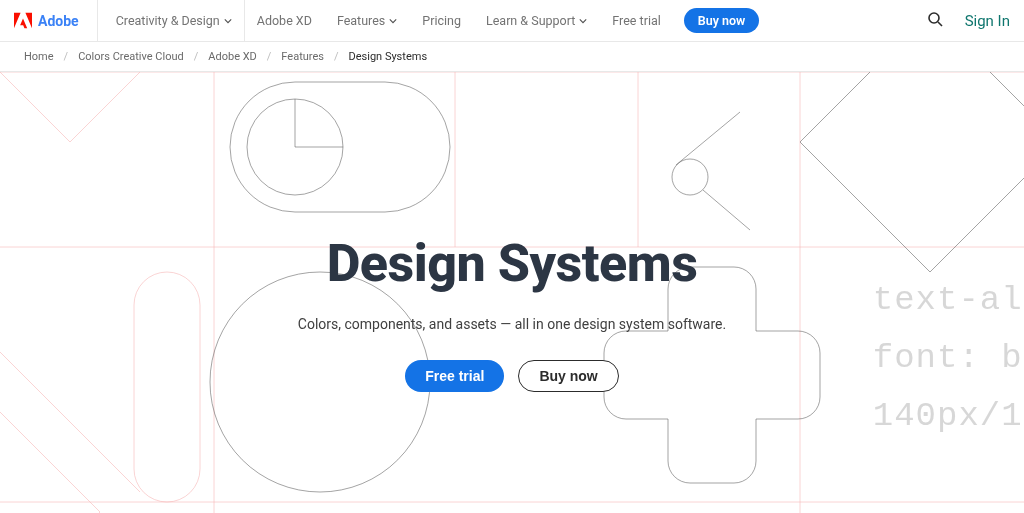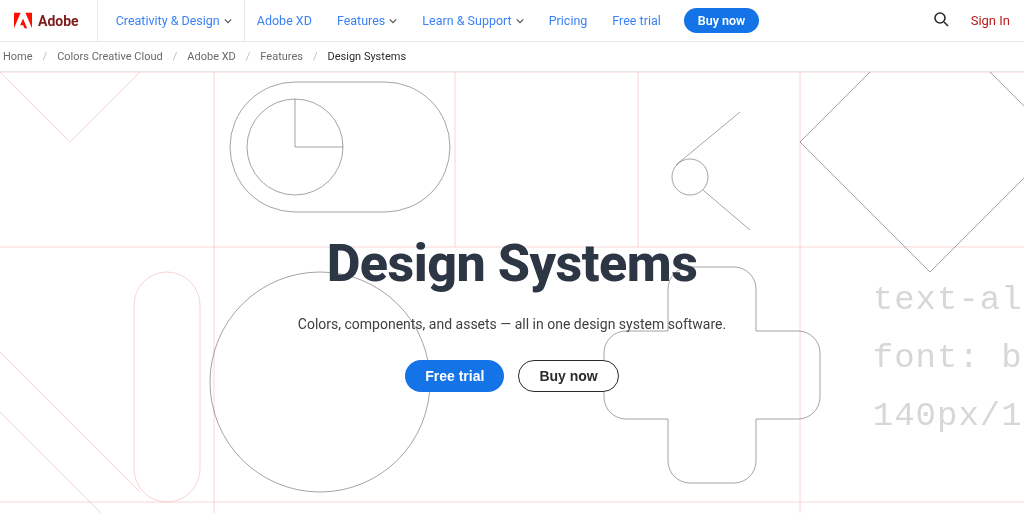--- a/index.html
+++ b/index.html
@@ -2,32 +2,32 @@
 <html><head>
 <meta charset="utf-8">
 <style>
 * { margin: 0; padding: 0; box-sizing: border-box; }
 body { font-family: -apple-system, BlinkMacSystemFont, "Segoe UI", Roboto, Helvetica, Arial, sans-serif; background: #fff; width: 1024px; height: 513px; overflow: hidden; position: relative; }
 
 
 .topnav { display: flex; align-items: center; height: 42px; border-bottom: 1px solid #e8e8e8; padding: 0 14px; position: relative; z-index: 10; background: #fff; }
 .logo { display: flex; align-items: center; gap: 6px; padding-right: 18px; border-right: 1px solid #e8e8e8; height: 100%; cursor: pointer; }
 .logo-mark { width: 18px; height: 17px; }
-.logo-text { color: #7f1d1d; font-weight: 700; font-size: 14px; }
+.logo-text { color: #3b82f6; font-weight: 700; font-size: 14px; }
 .nav-items { display: flex; align-items: center; gap: 0; margin-left: 6px; height: 100%; }
-.nav-item { display: flex; align-items: center; gap: 4px; padding: 0 12px; height: 100%; font-size: 12.5px; color: #3b82f6; cursor: pointer; border-right: 1px solid transparent; }
+.nav-item { display: flex; align-items: center; gap: 4px; padding: 0 12px; height: 100%; font-size: 12.5px; color: #737373; cursor: pointer; border-right: 1px solid transparent; }
 .nav-item.div-after { border-right: 1px solid #e8e8e8; }
 .chev { width: 8px; height: 8px; }
 .buy-pill { background: #1473e6; color: #fff; border-radius: 14px; padding: 5px 14px; font-size: 12.5px; font-weight: 600; margin-left: 10px; cursor: pointer; }
 .nav-right { margin-left: auto; display: flex; align-items: center; gap: 22px; }
 .search-btn { cursor: pointer; }
-.signin { font-size: 13px; color: #b91c1c; cursor: pointer; }
+.signin { font-size: 15px; color: #0f766e; cursor: pointer; }
 
 
-.crumbs { height: 30px; display: flex; align-items: center; gap: 10px; padding: 0 3px; font-size: 11px; color: #6a6a6a; border-bottom: 1px solid #e8e8e8; position: relative; z-index: 10; background: #fff; }
+.crumbs { height: 30px; display: flex; align-items: center; gap: 10px; padding: 0 24px; font-size: 11px; color: #6a6a6a; border-bottom: 1px solid #e8e8e8; position: relative; z-index: 10; background: #fff; }
 .crumbs a { color: #6a6a6a; cursor: pointer; }
 .crumbs a.cur { color: #2c2c2c; }
 .sep { color: #bdbdbd; }
 
 
 .hero { position: relative; height: calc(513px - 42px - 30px); overflow: hidden; }
 .bg { position: absolute; inset: 0; z-index: 1; }
 .content { position: relative; z-index: 5; width: 100%; height: 100%; display: flex; flex-direction: column; align-items: center; justify-content: center; text-align: center; padding-top: 40px; }
 .title { font-size: 52px; font-weight: 800; color: #2c3644; letter-spacing: -0.5px; }
 .subtitle { margin-top: 22px; font-size: 14px; color: #404040; }
@@ -62,27 +62,27 @@
     <div class="nav-item">
       <span>Adobe XD</span>
     </div>
     <div class="nav-item">
       <span>Features</span>
       <svg class="chev" viewBox="0 0 10 10">
           <path d="M1 3l4 4 4-4" stroke="#505050" stroke-width="1.4" fill="none"></path>
         </svg>
     </div>
     <div class="nav-item">
+      <span>Pricing</span>
+    </div>
+    <div class="nav-item">
       <span>Learn &amp; Support</span>
       <svg class="chev" viewBox="0 0 10 10">
           <path d="M1 3l4 4 4-4" stroke="#505050" stroke-width="1.4" fill="none"></path>
         </svg>
-    </div>
-    <div class="nav-item">
-      <span>Pricing</span>
     </div>
     <div class="nav-item">
       <span>Free trial</span>
     </div>
     <div class="buy-pill">Buy now</div>
   </div>
 
   <div class="nav-right">
     <div class="search-btn">
       <svg width="16" height="16" viewBox="0 0 16 16">

